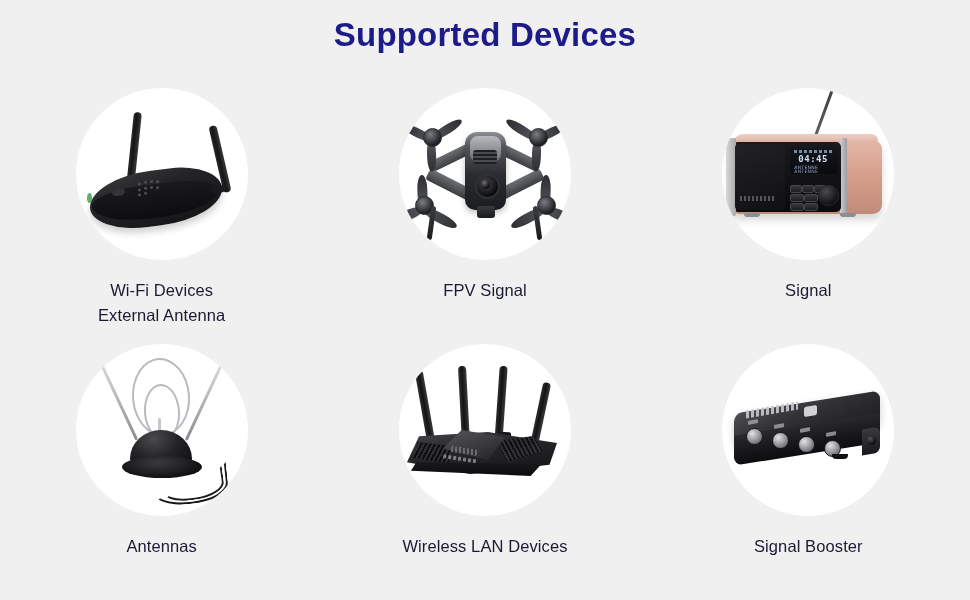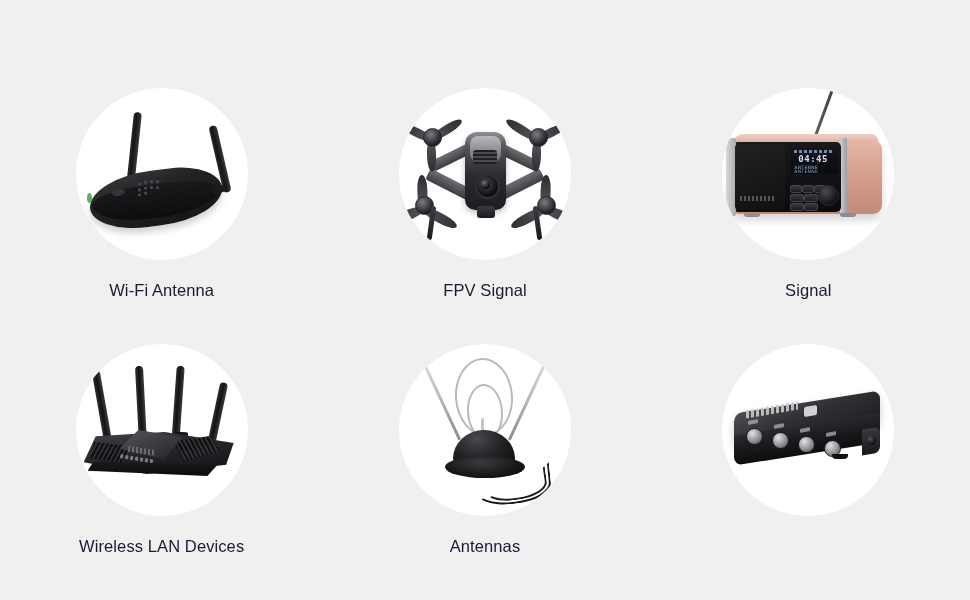--- a/index.html
+++ b/index.html
@@ -447,20 +447,21 @@
   .sb-foot {
     position: absolute; top: 110px; height: 5px;
     background: #111113; border-radius: 0 0 4px 4px;
   }
 </style>
 </head>
 <body>
 
 <div class="page">
 
+  <div class="title">Supported Devices</div>
 
   <div class="grid">
 
     <div class="cell">
       <div class="circle">
         <div class="art">
           <div class="wr-ant a1"></div>
           <div class="wr-ant a2"></div>
           <div class="wr-body"></div>
           <div class="wr-body2"></div>
@@ -475,21 +476,22 @@
             <i style="left:0px;  top:7px;"></i>
               <i style="left:6px;  top:6px;"></i>
             <i style="left:12px; top:6px;"></i>
               <i style="left:18px; top:7px;"></i>
             <i style="left:0px;  top:12px;"></i>
               <i style="left:6px; top:11px;"></i>
           </div>
         </div>
       </div>
       <div class="caption">
-        <span>Wi-Fi Antenna</span>
+        <span>Wi-Fi Devices</span>
+        <span class="l2">External Antenna</span>
       </div>
     </div>
 
     <div class="cell">
       <div class="circle">
         <div class="art">
           <div class="dr-arm ul"></div>
           <div class="dr-arm ur"></div>
           <div class="dr-arm ll"></div>
           <div class="dr-arm lr"></div>
@@ -560,20 +562,39 @@
             <div class="rd-btn" style="left:82px;  top:115px; width:12px;"></div>
           </div>
           <div class="rd-knob"></div>
 
           <div class="rd-feet" style="left:22px; width:16px;"></div>
           <div class="rd-feet" style="left:118px; width:16px;"></div>
         </div>
       </div>
       <div class="caption">
         <span>Signal</span>
+      </div>
+    </div>
+
+    <div class="cell">
+      <div class="circle">
+        <div class="art">
+          <div class="an-rod r1"></div>
+          <div class="an-rod r2"></div>
+          <div class="an-loop big"></div>
+          <div class="an-loop small"></div>
+          <div class="an-stalk"></div>
+          <div class="an-dome"></div>
+          <div class="an-base"></div>
+          <div class="an-cable"></div>
+          <div class="an-cable2"></div>
+        </div>
+      </div>
+      <div class="caption">
+        <span>Antennas</span>
       </div>
     </div>
 
     <div class="cell">
       <div class="circle">
         <div class="art">
           <div class="lr-ant n1"></div>
           <div class="lr-ant n2"></div>
           <div class="lr-ant n3"></div>
           <div class="lr-ant n4"></div>
@@ -601,39 +622,20 @@
         </div>
       </div>
       <div class="caption">
         <span>Wireless LAN Devices</span>
       </div>
     </div>
 
     <div class="cell">
       <div class="circle">
         <div class="art">
-          <div class="an-rod r1"></div>
-          <div class="an-rod r2"></div>
-          <div class="an-loop big"></div>
-          <div class="an-loop small"></div>
-          <div class="an-stalk"></div>
-          <div class="an-dome"></div>
-          <div class="an-base"></div>
-          <div class="an-cable"></div>
-          <div class="an-cable2"></div>
-        </div>
-      </div>
-      <div class="caption">
-        <span>Antennas</span>
-      </div>
-    </div>
-
-    <div class="cell">
-      <div class="circle">
-        <div class="art">
           <div class="sb-top"></div>
           <div class="sb-front"></div>
           <div class="sb-side"></div>
           <div class="sb-label"></div>
           <div class="sb-badge"></div>
 
           <div class="sb-ptext" style="left:26px; top:76px;"></div>
           <div class="sb-ptext" style="left:52px; top:80px;"></div>
           <div class="sb-ptext" style="left:78px; top:84px;"></div>
           <div class="sb-ptext" style="left:104px; top:88px;"></div>
@@ -642,16 +644,19 @@
           <div class="sb-port" style="left:50px; top:88px;"></div>
           <div class="sb-port" style="left:76px; top:92px;"></div>
           <div class="sb-port" style="left:102px; top:96px;"></div>
 
           <div class="sb-jack"></div>
 
           <div class="sb-foot" style="left:30px; width:16px;"></div>
           <div class="sb-foot" style="left:110px; width:16px;"></div>
         </div>
       </div>
+      <div class="caption">
+        <span>Signal Booster</span>
+      </div>
     </div>
 
   </div>
 </div>
 
 </body></html>

